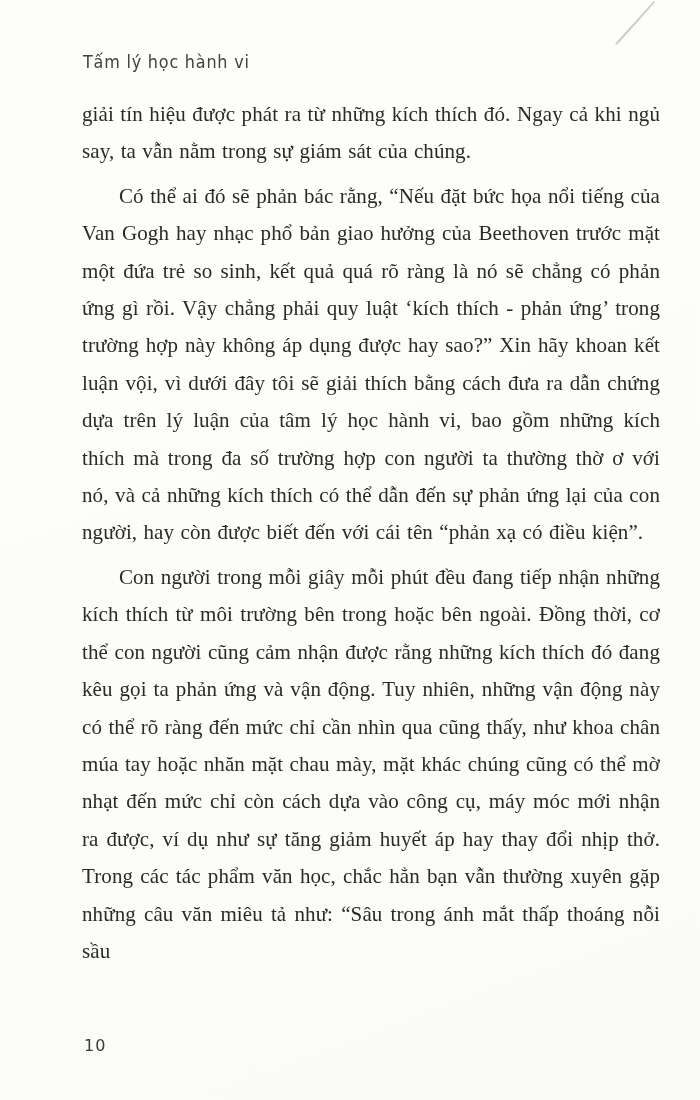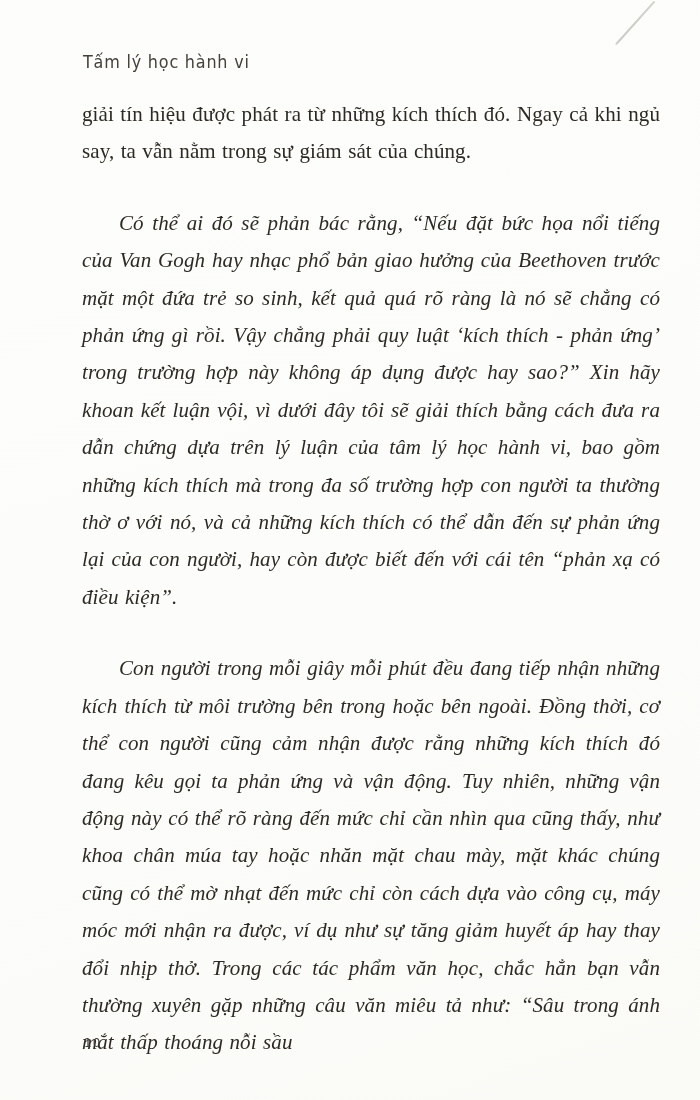--- a/index.html
+++ b/index.html
@@ -31,29 +31,29 @@
     width: 578px;
     font-family: "Liberation Serif", "DejaVu Serif", serif;
     font-size: 21px;
     line-height: 37.4px;
     color: #2d2a25;
     text-align: justify;
     word-spacing: 1px;
     letter-spacing: 0.1px;
   }
   .body-text p { margin: 0; }
-  .body-text p + p { margin-top: 34px; font-style: italic; }
+  .body-text p + p { margin-top: 7px; }
   .body-text p.indent { text-indent: 37px; }
 
   .page-number {
     position: absolute;
     left: 84px;
     top: 1036px;
     font-family: "DejaVu Sans", sans-serif;
-    font-size: 12px;
+    font-size: 16px;
     letter-spacing: 1px;
     color: #3e3a35;
   }
 
   .scratch {
     position: absolute;
     background: #b9b9b4;
     opacity: 0.65;
     border-radius: 1px;
   }

